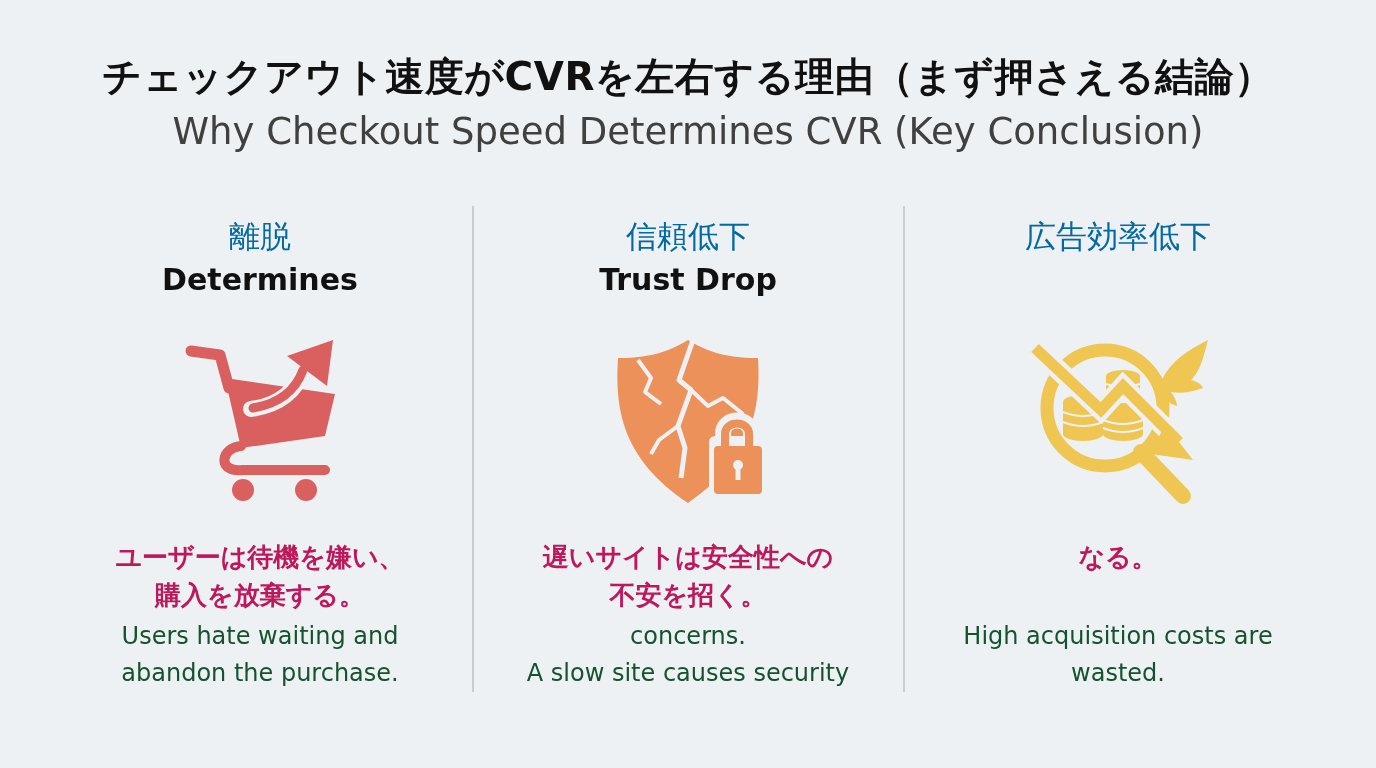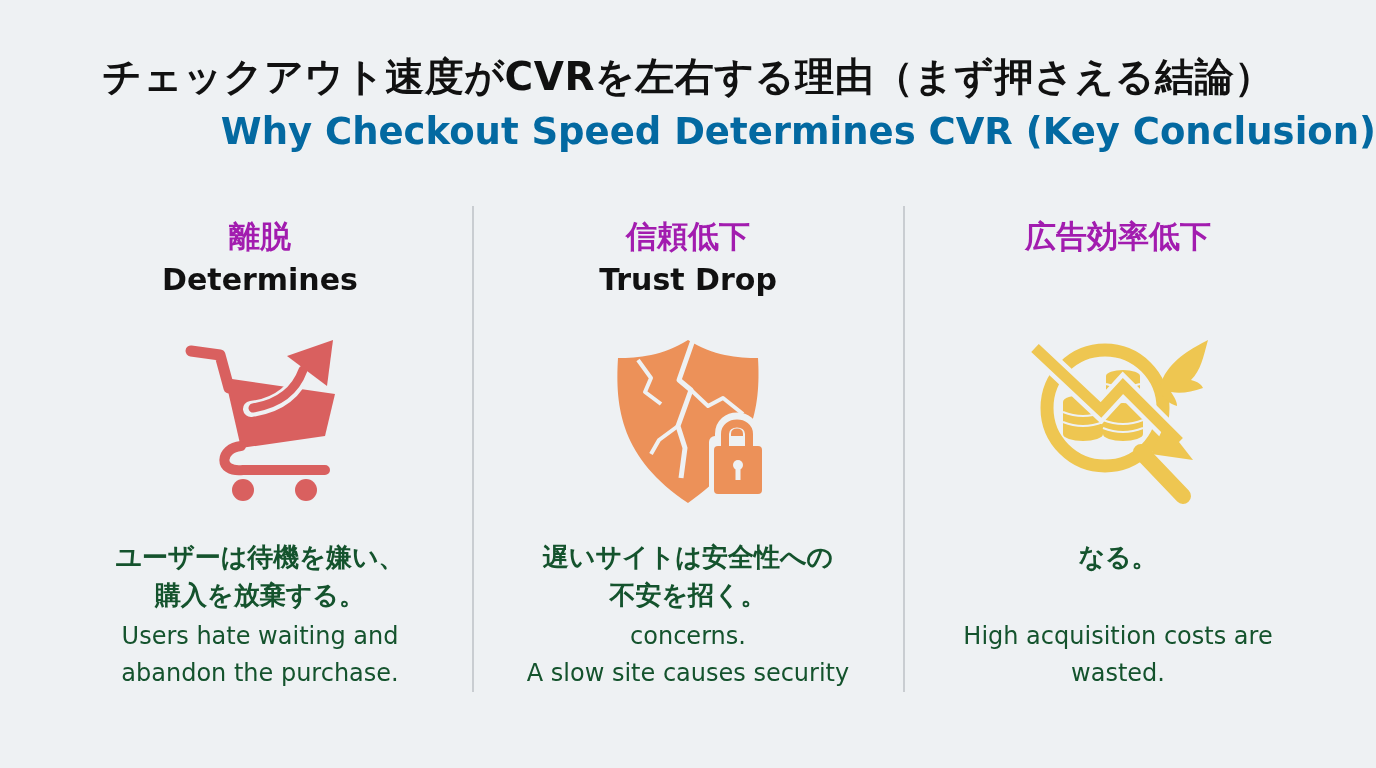--- a/index.html
+++ b/index.html
@@ -27,24 +27,24 @@
       font-weight: bold;
       letter-spacing: 0.5px;
       color: #111111;
       white-space: nowrap;
     }
     .title-en {
       position: absolute;
       top: 110px;
       left: 0;
       width: 1376px;
-      text-align: right;
+      text-align: center;
       font-size: 37px;
-      font-weight: bold;
-      color: #0369a1;
+      font-weight: normal;
+      color: #404040;
       white-space: nowrap;
     }
     .divider {
       position: absolute;
       top: 206px;
       width: 2px;
       height: 486px;
       background: #c9cdd1;
     }
     .col {
@@ -53,22 +53,22 @@
       width: 400px;
       height: 490px;
       text-align: center;
     }
     .col-ja {
       position: absolute;
       top: 10px;
       left: 0;
       width: 100%;
       font-size: 31px;
-      font-weight: bold;
-      color: #a21caf;
+      font-weight: normal;
+      color: #0369a1;
     }
     .col-en {
       position: absolute;
       top: 56px;
       left: 0;
       width: 100%;
       font-size: 30px;
       font-weight: bold;
       color: #111;
       white-space: nowrap;
@@ -83,21 +83,21 @@
     }
     .icon-wrap svg { width: 100%; height: 100%; }
     .desc-ja {
       position: absolute;
       top: 332px;
       left: 0;
       width: 100%;
       font-size: 26px;
       font-weight: bold;
       line-height: 38px;
-      color: #14532d;
+      color: #be185d;
     }
     .desc-ja span { display: block; white-space: nowrap; }
     .desc-en {
       position: absolute;
       top: 412px;
       left: 0;
       width: 100%;
       font-size: 24px;
       line-height: 37px;
       color: #14532d;

